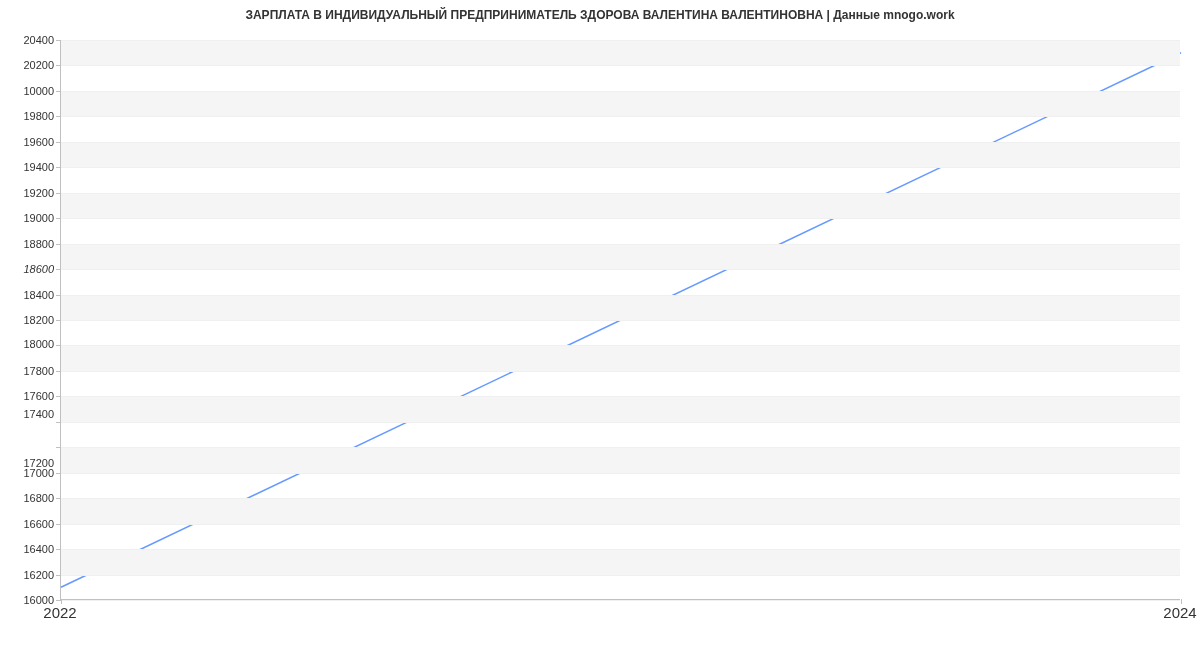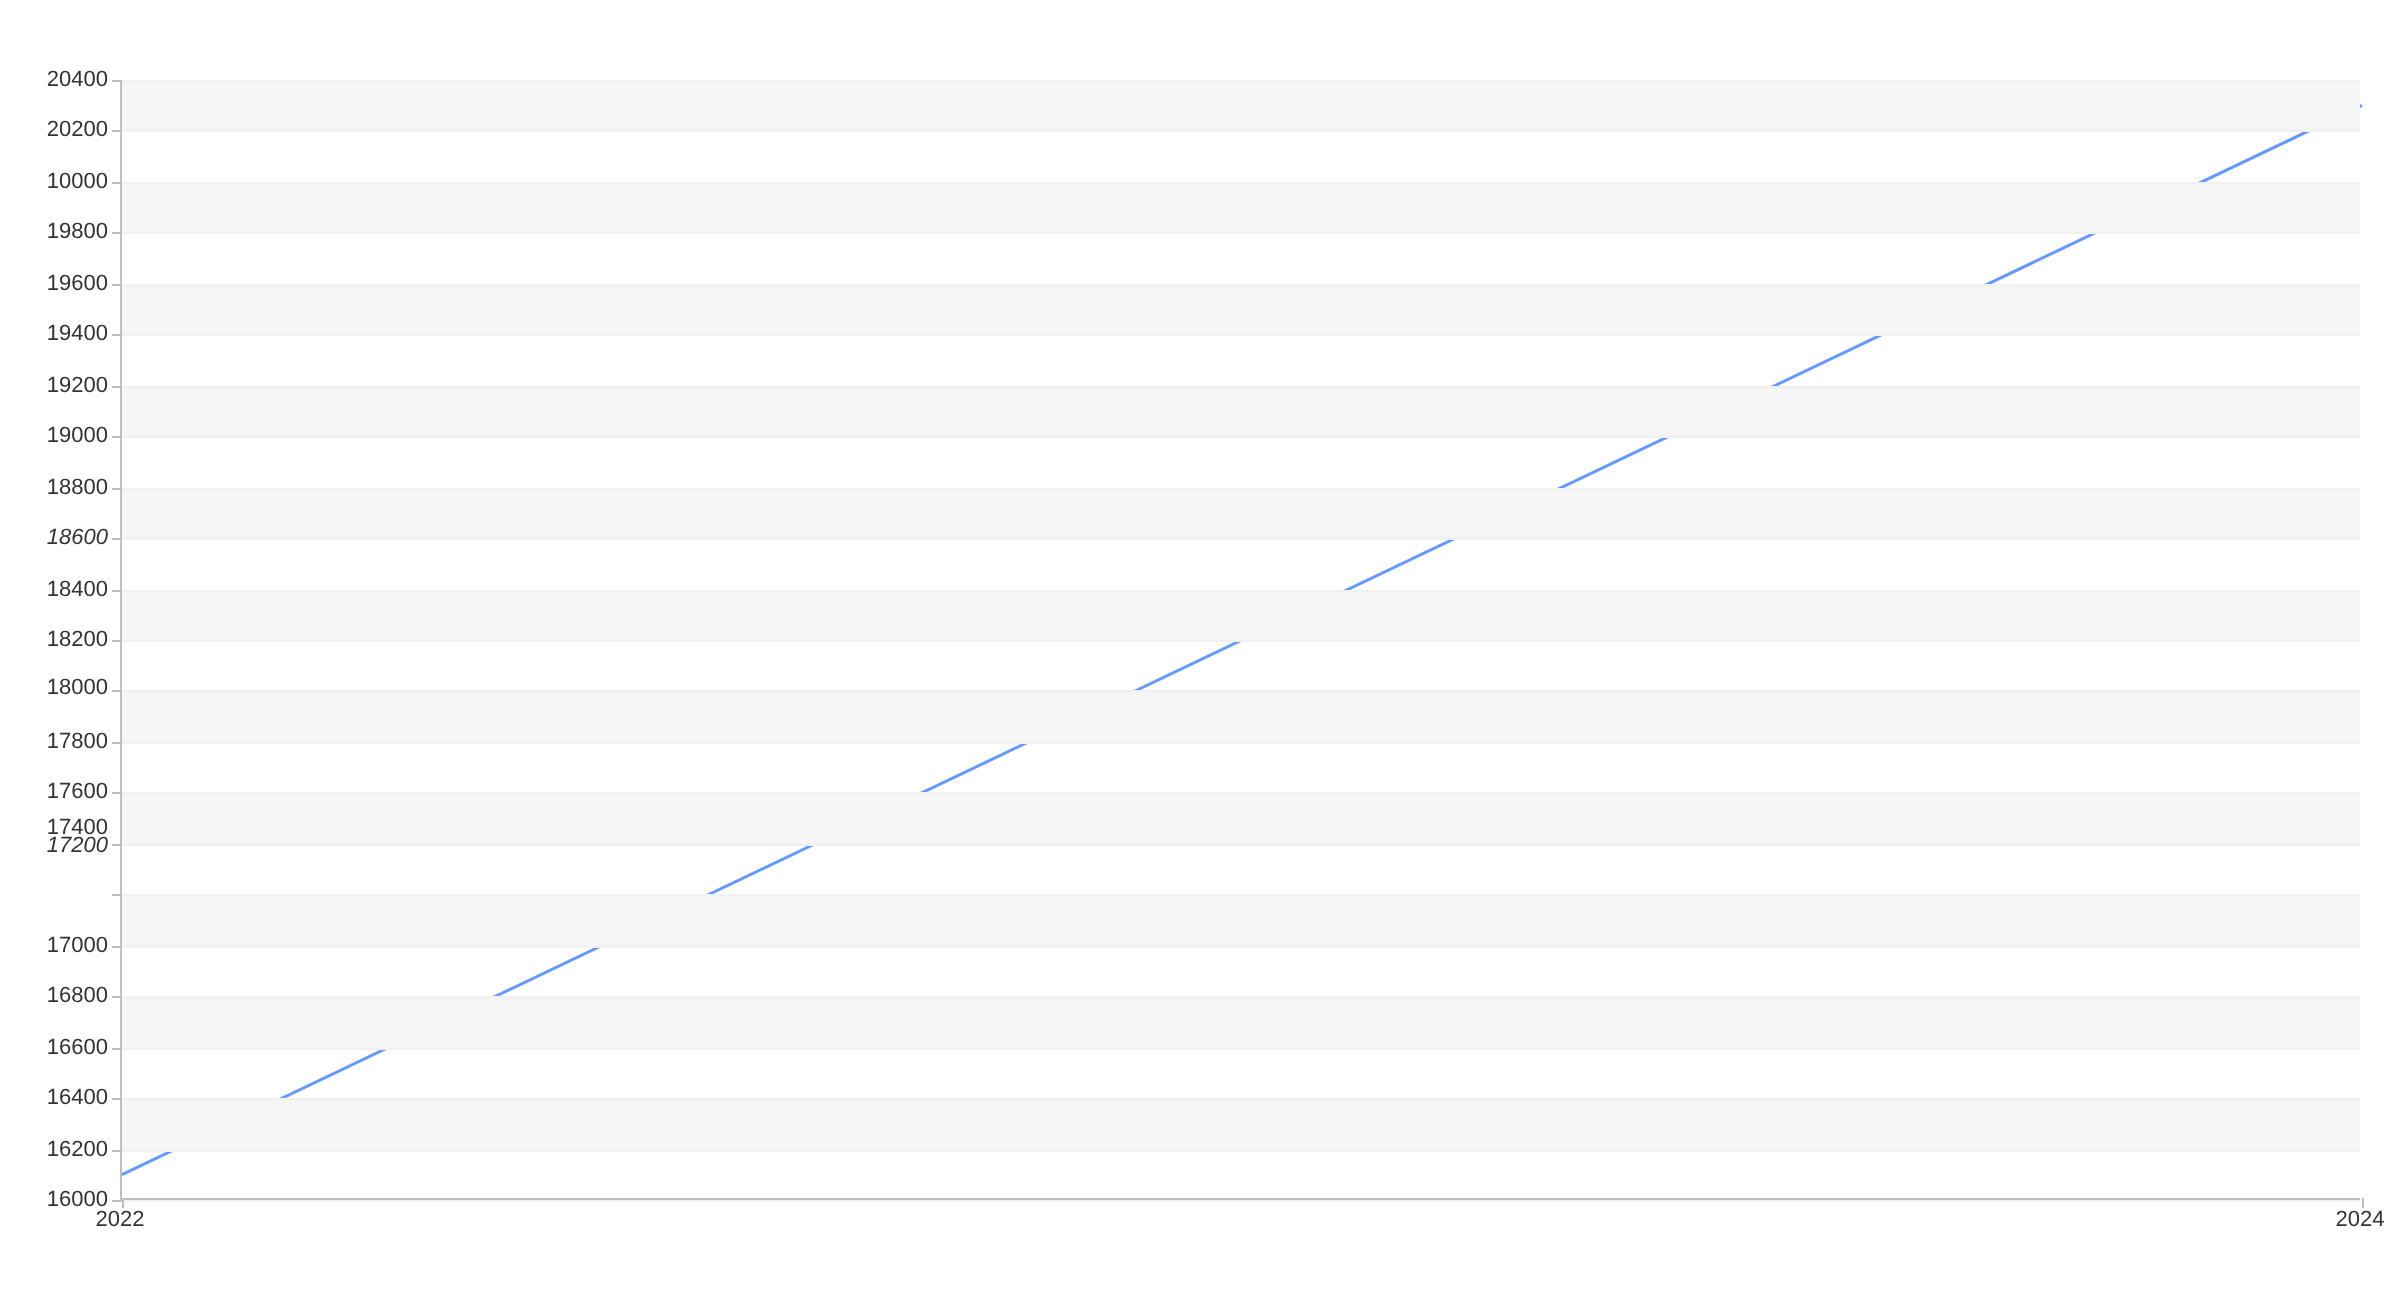--- a/index.html
+++ b/index.html
@@ -42,21 +42,21 @@
     right: 1146px;
     width: 50px;
     text-align: right;
     font-size: 11px;
     color: #333333;
     transform: translateY(-50%);
   }
   .x-tick-label {
     position: absolute;
     top: 604px;
-    font-size: 11px;
+    font-size: 15px;
     color: #333333;
     transform: translateX(-50%);
   }
   .gridline {
     position: absolute;
     left: 0;
     width: 100%;
     height: 1px;
     background: #f0f0f0;
   }
@@ -86,20 +86,21 @@
     top: 0;
     width: 1120px;
     height: 560px;
     overflow: visible;
   }
 </style>
 </head>
 <body>
 
 <div class="chart-wrap">
+  <div class="chart-title">ЗАРПЛАТА В ИНДИВИДУАЛЬНЫЙ ПРЕДПРИНИМАТЕЛЬ ЗДОРОВА ВАЛЕНТИНА ВАЛЕНТИНОВНА | Данные mnogo.work</div>
 
   <div class="plot-area" id="plot">
     <svg class="line-layer" id="svg">
         <path d="M0 547.2727272727273 L1120 12.727272727272748" fill="none" stroke="#6699ff" stroke-width="1.5"></path>
       </svg>
   <div class="gridline" style="top: 560px;"></div>
       <div class="tick-mark-y" style="top: 560px;"></div>
       <div class="band" style="top: 509.091px; height: 25.4545px;"></div>
       <div class="gridline" style="top: 534.545px;"></div>
       <div class="tick-mark-y" style="top: 534.545px;"></div>
@@ -157,21 +158,21 @@
       <div class="tick-mark-y" style="top: 0px;"></div>
       <div class="tick-mark-x" style="left: 0px;"></div>
       <div class="tick-mark-x" style="left: 1120px;"></div>
     </div>
 <div class="y-tick-label" style="top: 600px;">16000</div>
     <div class="y-tick-label" style="top: 574.545px;">16200</div>
     <div class="y-tick-label" style="top: 549.091px; text-align: right;">16400</div>
     <div class="y-tick-label" style="top: 523.636px;">16600</div>
     <div class="y-tick-label" style="top: 498.182px;">16800</div>
     <div class="y-tick-label" style="top: 472.727px;">17000</div>
-    <div class="y-tick-label" style="top: 423px; font-style: italic;">17200</div>
+    <div class="y-tick-label" style="top: 463px;">17200</div>
     <div class="y-tick-label" style="top: 414px;">17400</div>
     <div class="y-tick-label" style="top: 396.364px;">17600</div>
     <div class="y-tick-label" style="top: 370.909px;">17800</div>
     <div class="y-tick-label" style="top: 332px; margin-top: 12px;">18000</div>
     <div class="y-tick-label" style="top: 320px;">18200</div>
     <div class="y-tick-label" style="top: 294.545px;">18400</div>
     <div class="y-tick-label" style="top: 269.091px; font-style: italic;">18600</div>
     <div class="y-tick-label" style="top: 243.636px;">18800</div>
     <div class="y-tick-label" style="top: 218.182px;">19000</div>
     <div class="y-tick-label" style="top: 192.727px;">19200</div>

